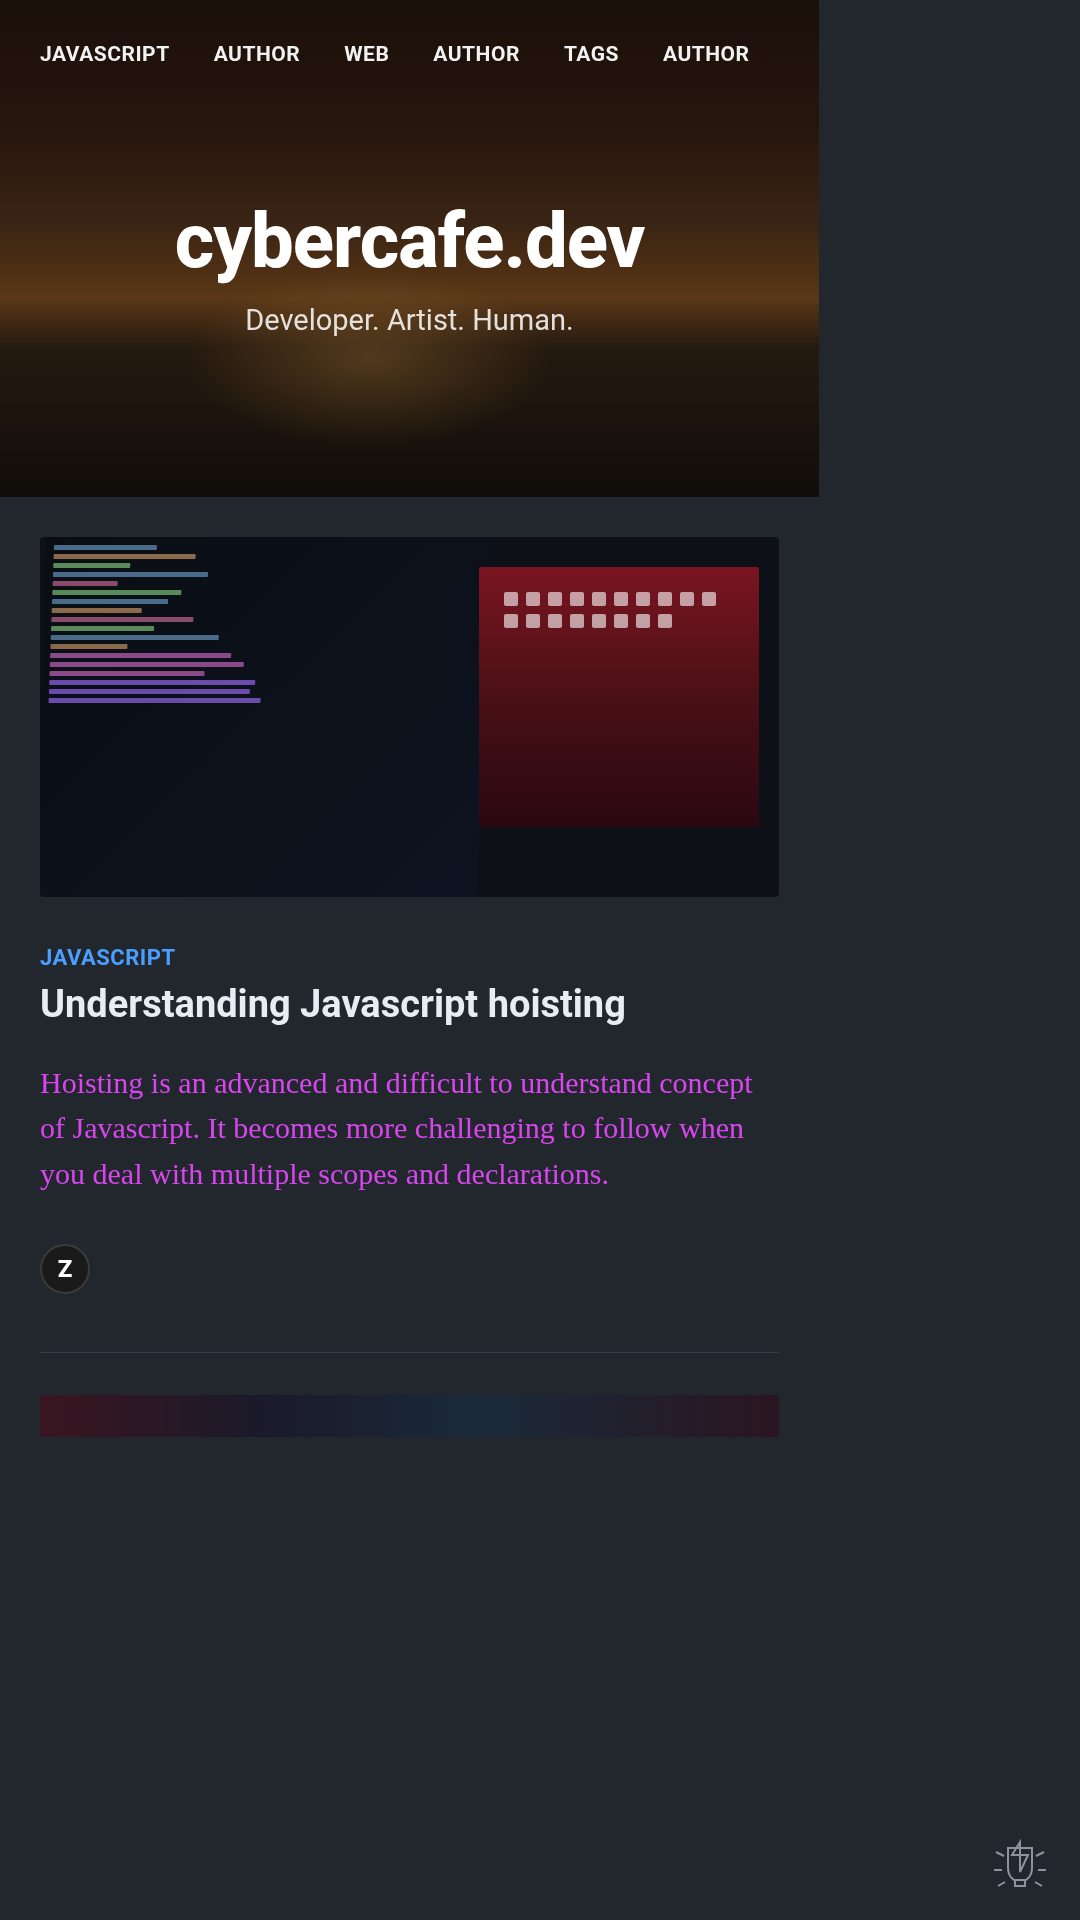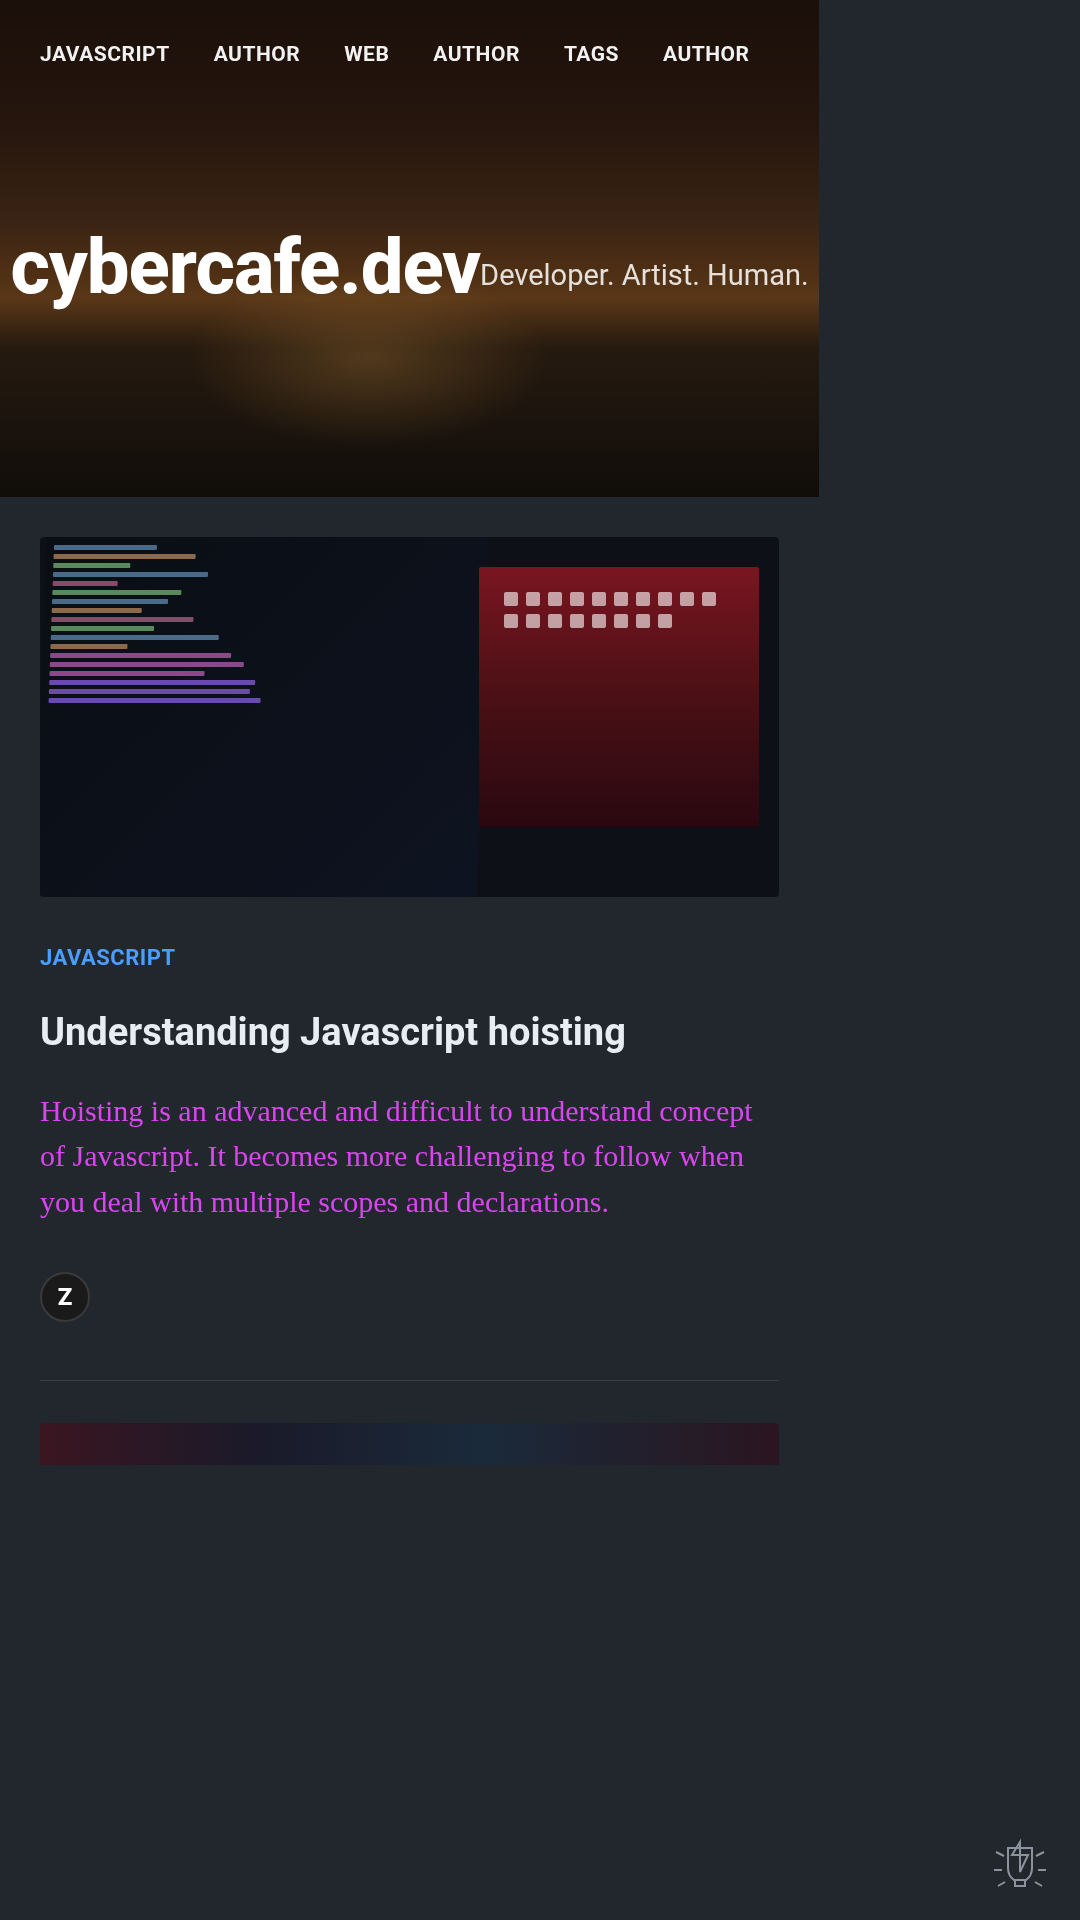--- a/index.html
+++ b/index.html
@@ -44,21 +44,21 @@
   font-size: 21px;
   letter-spacing: 0.5px;
   text-decoration: none;
   opacity: 0.95;
 }
 .hero-content {
   position: relative;
   z-index: 2;
   flex: 1;
   display: flex;
-  flex-direction: row;
+  flex-direction: column;
   align-items: center;
   justify-content: center;
   margin-top: -30px;
 }
 .site-title {
   color: #fff;
   font-size: 76px;
   font-weight: 800;
   letter-spacing: -1px;
 }
@@ -104,21 +104,21 @@
   font-size: 22px;
   font-weight: 700;
   letter-spacing: 0.5px;
   margin-top: 48px;
   display: block;
 }
 .post-title {
   color: #e6edf3;
   font-size: 38px;
   font-weight: 700;
-  margin-top: 40px;
+  margin-top: 12px;
   line-height: 1.2;
 }
 .post-excerpt {
   color: #d946ef;
   font-size: 30px;
   line-height: 1.52;
   margin-top: 32px;
   font-family: Georgia, "Times New Roman", serif;
 }
 .post-meta {

